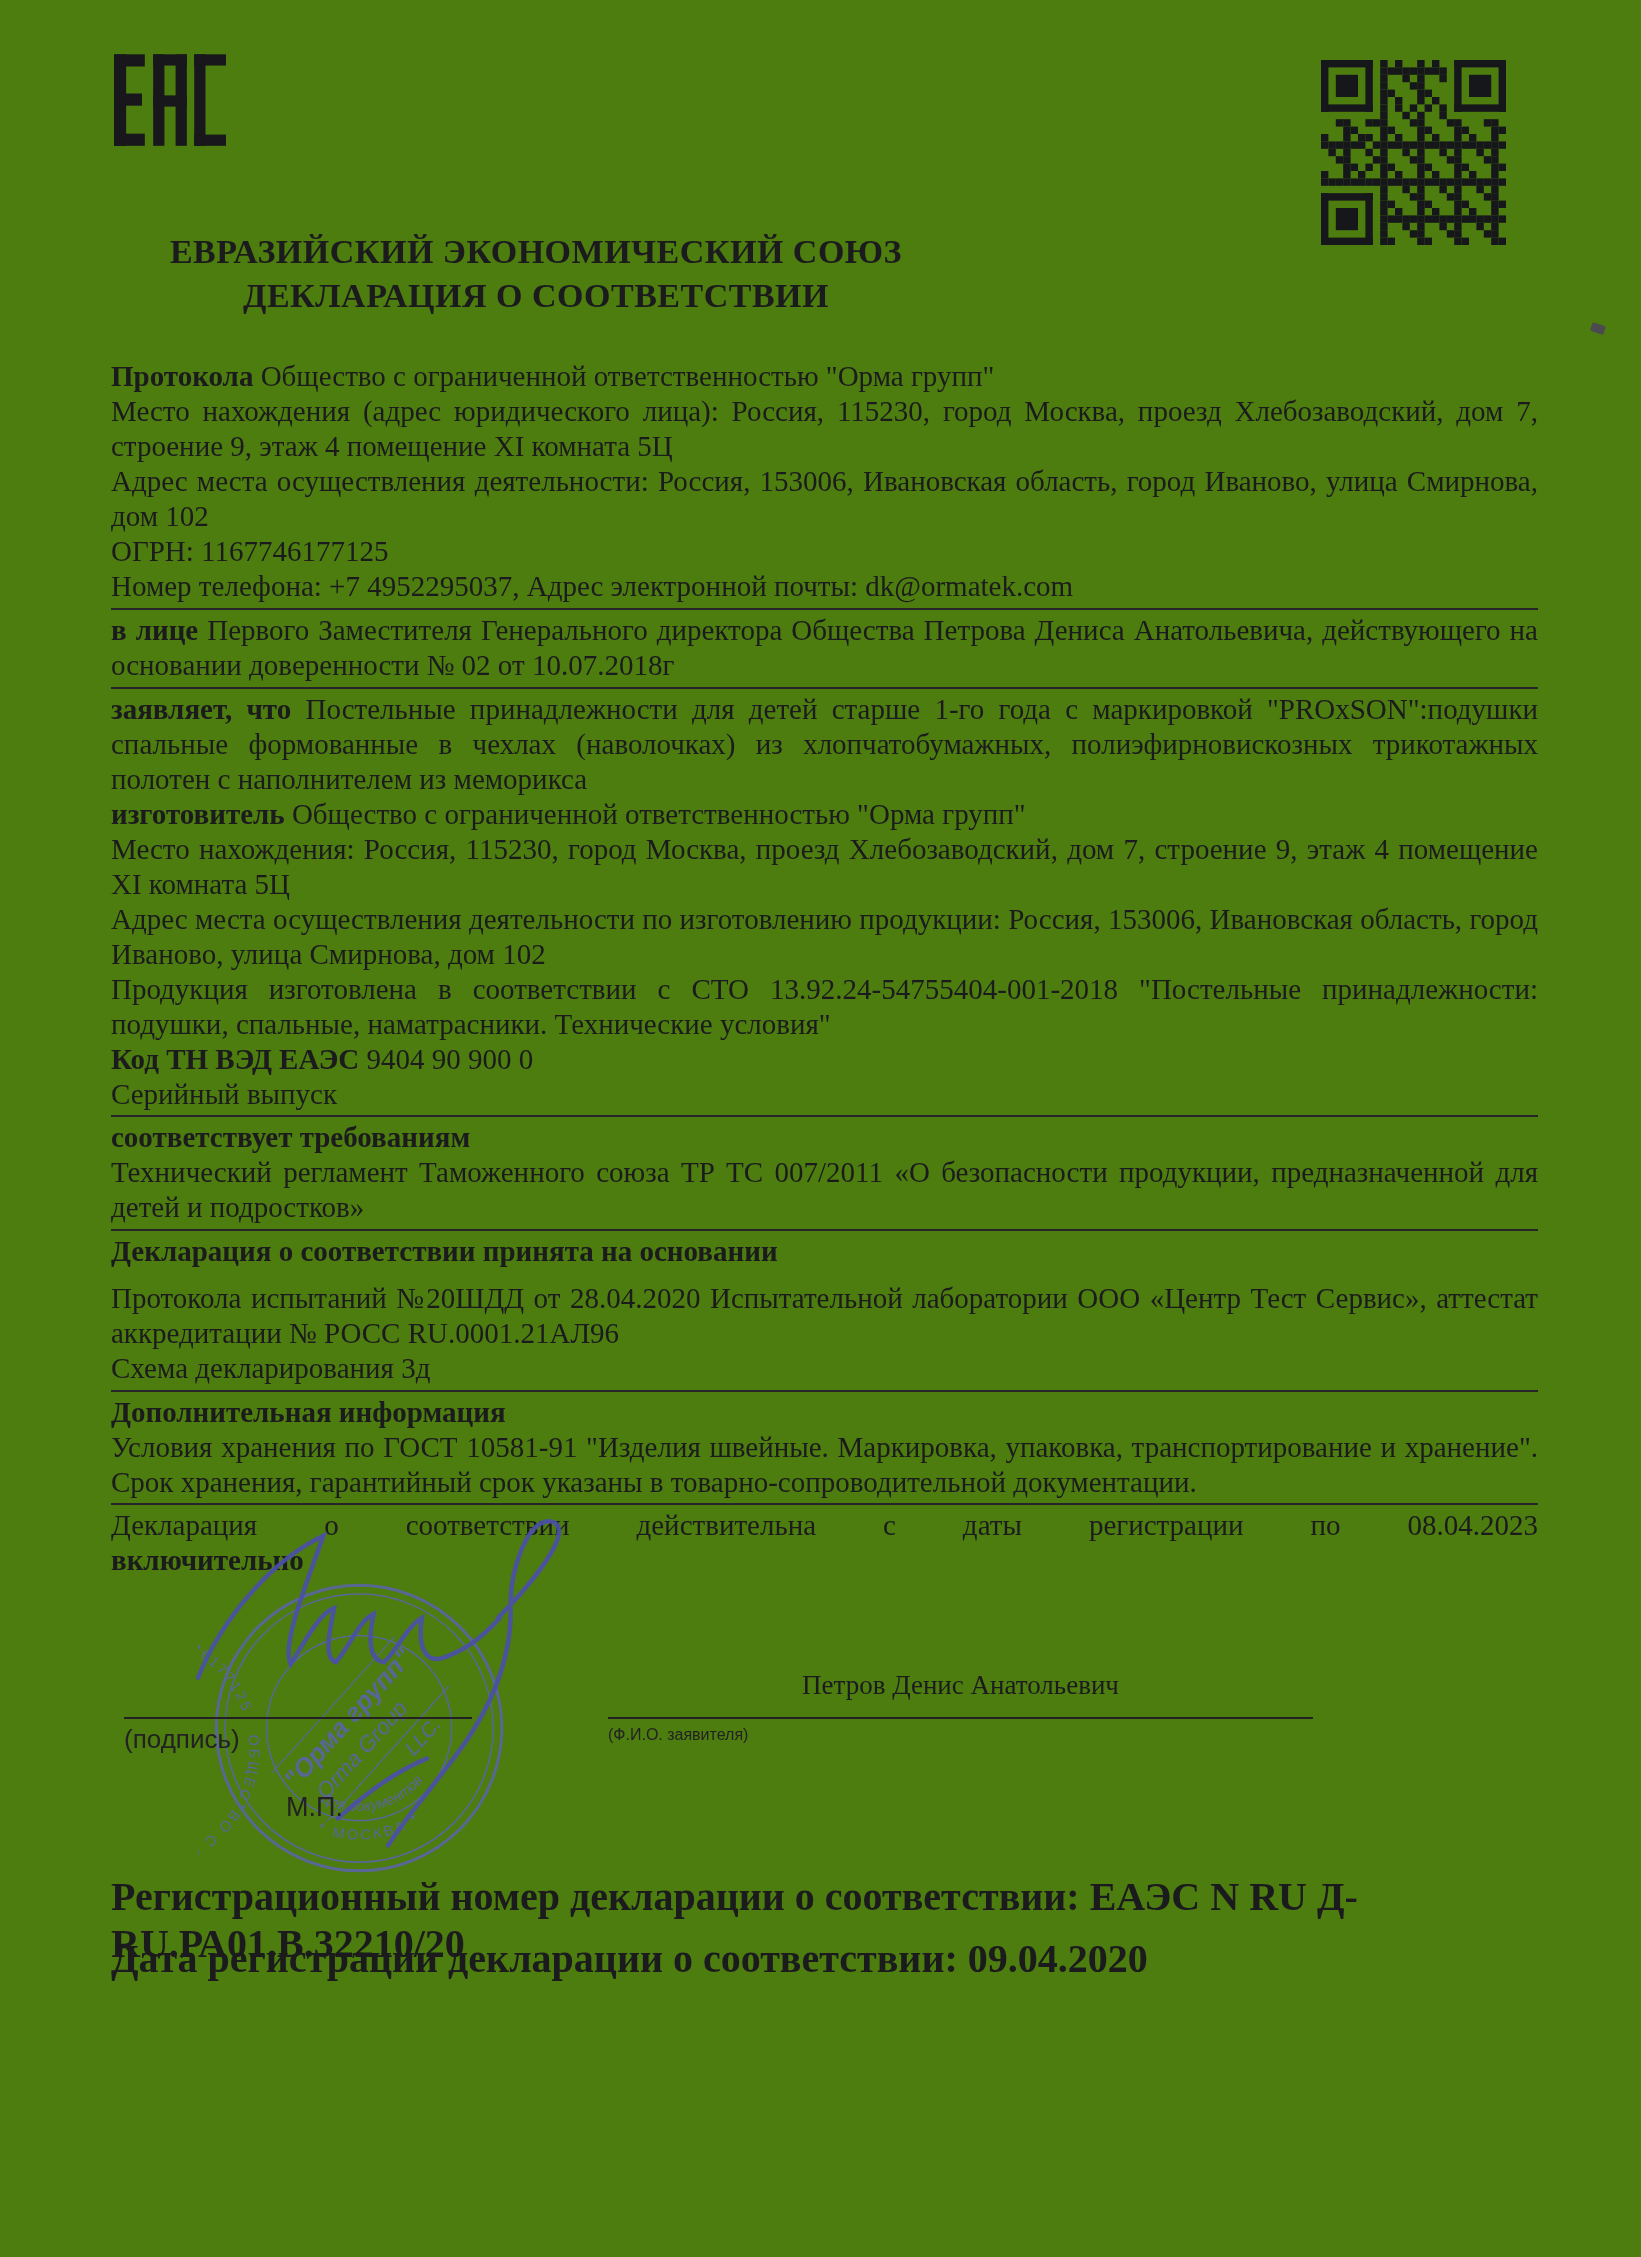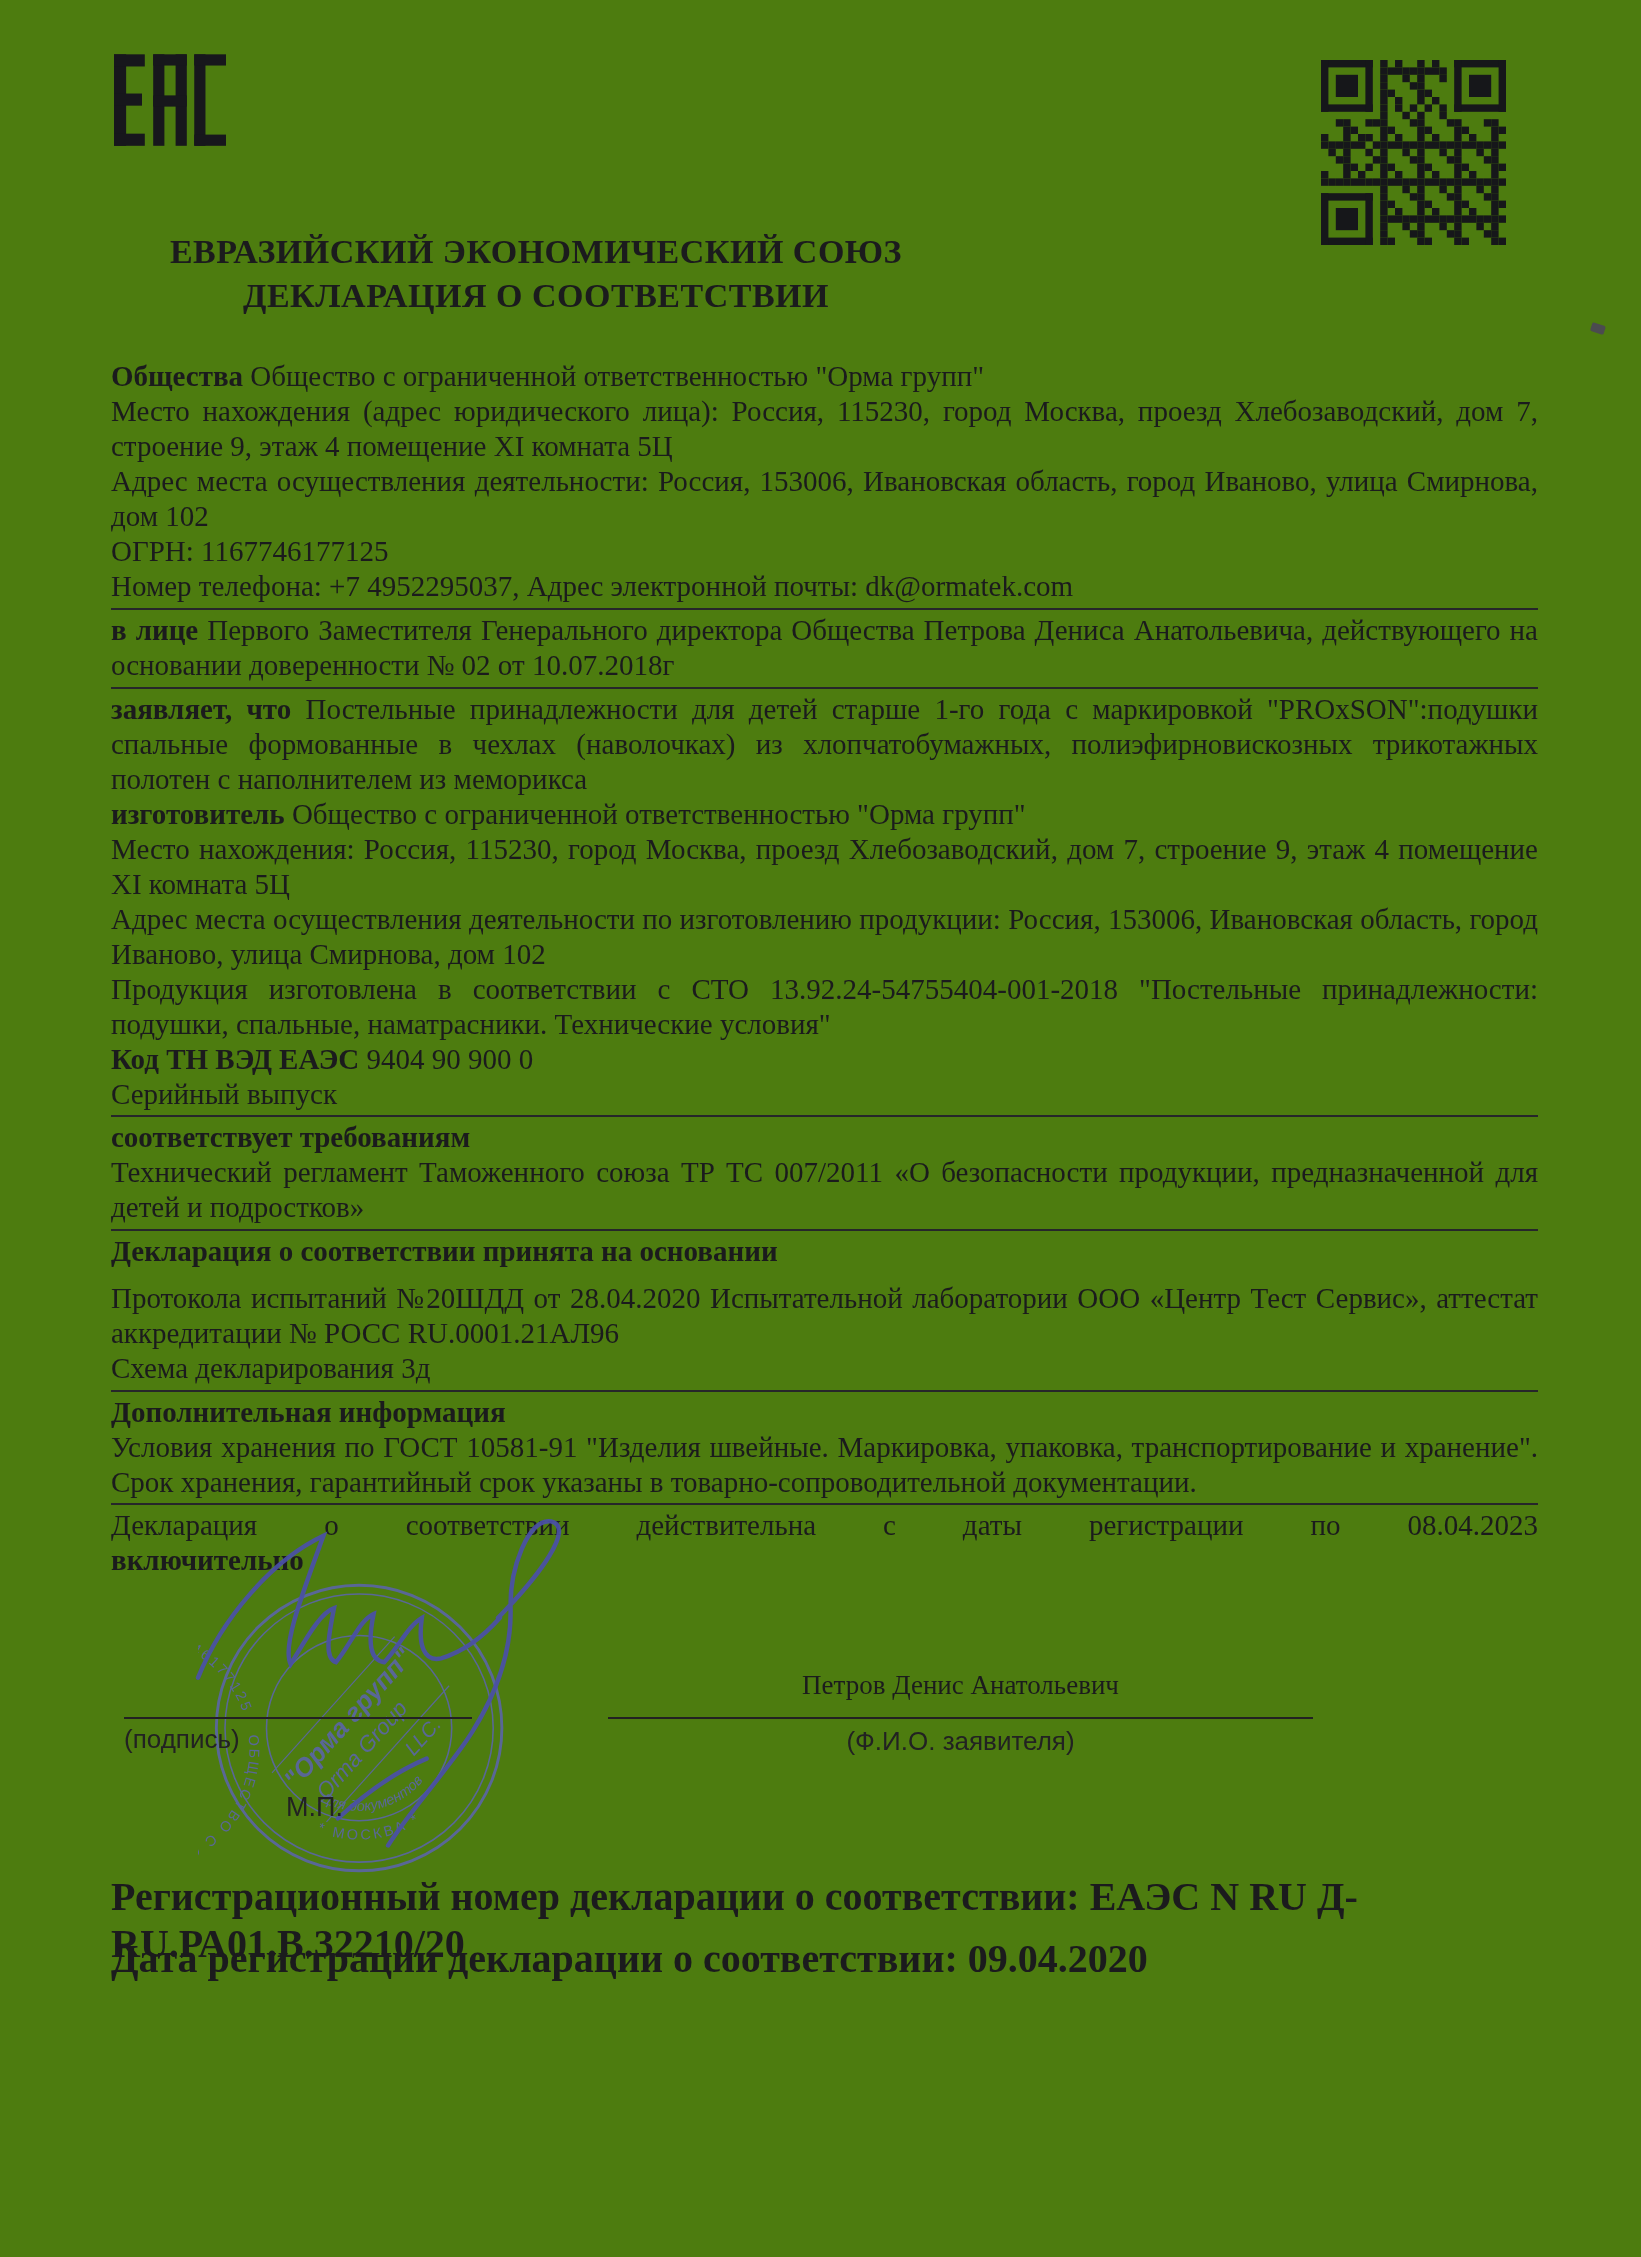--- a/index.html
+++ b/index.html
@@ -26,21 +26,21 @@
   .validity-l1{font-weight:normal; text-align:justify; text-align-last:justify;}
   .validity-l2{font-weight:bold;}
   
   .sig-line{position:absolute; border-top:2.4px solid #222; height:0;}
   .sig-line.left{left:124px; top:1717px; width:348px;}
   .sig-line.right{left:608px; top:1717px; width:705px;}
   .sans{font-family:"Liberation Sans","DejaVu Sans",sans-serif;}
   .sign-label{position:absolute; left:124px; top:1724px; width:348px; text-align:left; font-size:26px; color:#222;}
   .mp-label{position:absolute; left:286px; top:1792px; font-size:27px; color:#222;}
   .fio-name{position:absolute; left:608px; top:1670px; width:705px; text-align:center; font-size:27px;}
-  .fio-label{position:absolute; left:608px; top:1726px; width:705px; text-align:center; font-size:26px; color:#222;}
+  .fio-label{position:absolute; left:608px; top:1726px; width:705px; text-align:left; font-size:16px; color:#222;}
   .reg-line{position:absolute; left:111px; width:1429px; font-size:40px; font-weight:bold;}
   .reg-number{top:1873px;}
   .reg-date{top:1935px;}
   
   .stamp{position:absolute; left:198px; top:1560px; width:328px; height:338px; opacity:.82;}
   .stamp text{font-family:"Liberation Sans","DejaVu Sans",sans-serif; fill:#5c63b6;}
   .handsign{position:absolute; left:145px; top:1492px; width:463px; height:406px;}
   .speck{position:absolute; left:1591px; top:324px; width:13.5px; height:8.7px; background:#4b4b4f; border-radius:1.9px; transform:rotate(18deg);}
 </style>
 </head>
@@ -308,21 +308,21 @@
       <rect x="6" y="18" width="1" height="7" fill="#16171a"></rect>
       <rect x="2" y="20" width="3" height="3" fill="#16171a"></rect>
     </svg>
 
   <div class="titles">
     <div class="title-line">ЕВРАЗИЙСКИЙ ЭКОНОМИЧЕСКИЙ СОЮЗ</div>
     <div class="title-line">ДЕКЛАРАЦИЯ О СООТВЕТСТВИИ</div>
   </div>
 
   <div class="doc-body">
-    <p><span class="b">Общества</span><span> Общество с ограниченной ответственностью "Орма групп"</span></p>
+    <p><span class="b">Протокола</span><span> Общество с ограниченной ответственностью "Орма групп"</span></p>
     <p>Место нахождения (адрес юридического лица): Россия, 115230, город Москва, проезд Хлебозаводский, дом 7, строение 9, этаж 4 помещение XI комната 5Ц</p>
     <p>Адрес места осуществления деятельности: Россия, 153006, Ивановская область, город Иваново, улица Смирнова, дом 102</p>
     <p>ОГРН: 1167746177125</p>
     <p>Номер телефона: +7 4952295037, Адрес электронной почты: dk@ormatek.com</p>
     <div class="rule"></div>
     <p><span class="b">в лице</span><span> Первого Заместителя Генерального директора Общества Петрова Дениса Анатольевича, действующего на основании доверенности № 02 от 10.07.2018г</span></p>
     <div class="rule"></div>
     <p><span class="b">заявляет, что</span><span> Постельные принадлежности  для детей старше 1-го года с маркировкой "PROxSON":подушки спальные формованные в чехлах (наволочках) из хлопчатобумажных, полиэфирновискозных трикотажных полотен с наполнителем из меморикса</span></p>
     <p><span class="b">изготовитель</span><span> Общество с ограниченной ответственностью "Орма групп"</span></p>
     <p>Место нахождения: Россия, 115230, город Москва, проезд Хлебозаводский, дом 7, строение 9, этаж 4 помещение XI комната 5Ц</p>

